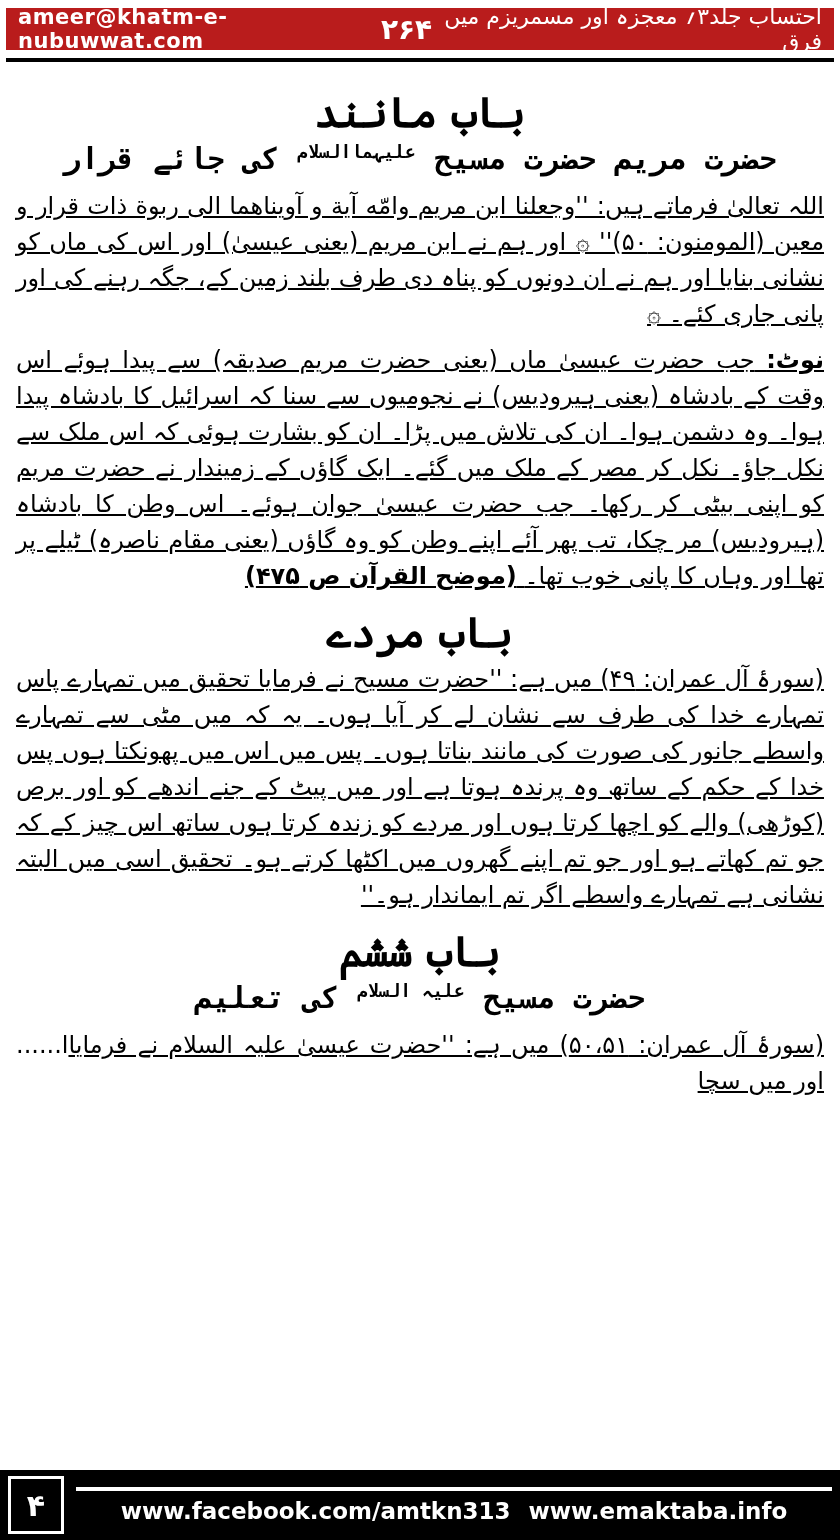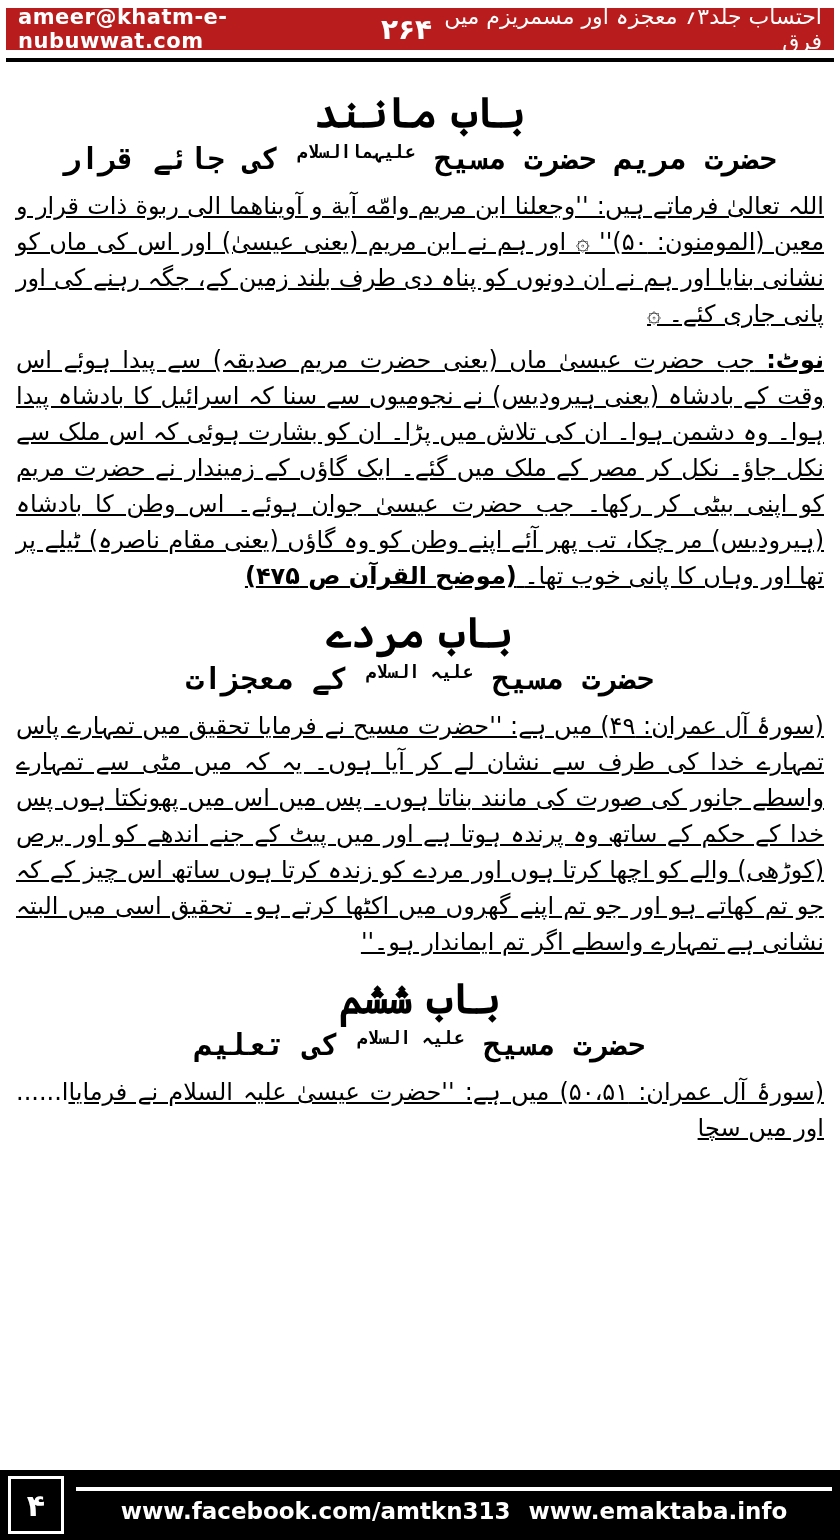--- a/index.html
+++ b/index.html
@@ -85,25 +85,20 @@
   <p class="para">
     <span>اللہ تعالیٰ فرماتے ہیں: ''وجعلنا ابن مريم وامّه آية و آويناهما الى ربوة ذات قرار و معين (المومنون: ۵۰)'' ۞ اور ہم نے ابن مریم (یعنی عیسیٰ) اور اس کی ماں کو نشانی بنایا اور ہم نے ان دونوں کو پناہ دی طرف بلند زمین کے، جگہ رہنے کی اور پانی جاری کئے۔ ۞</span>
   </p>
   <p class="para">
     <span class="note-label">نوٹ:</span>
     <span>جب حضرت عیسیٰ ماں (یعنی حضرت مریم صدیقہ) سے پیدا ہوئے اس وقت کے بادشاہ (یعنی ہیرودیس) نے نجومیوں سے سنا کہ اسرائیل کا بادشاہ پیدا ہوا۔ وہ دشمن ہوا۔ ان کی تلاش میں پڑا۔ ان کو بشارت ہوئی کہ اس ملک سے نکل جاؤ۔ نکل کر مصر کے ملک میں گئے۔ ایک گاؤں کے زمیندار نے حضرت مریم کو اپنی بیٹی کر رکھا۔ جب حضرت عیسیٰ جوان ہوئے۔ اس وطن کا بادشاہ (ہیرودیس) مر چکا، تب پھر آئے اپنے وطن کو وہ گاؤں (یعنی مقام ناصرہ) ٹیلے پر تھا اور وہاں کا پانی خوب تھا۔</span>
     <span class="reference">(موضح القرآن ص ۴۷۵)</span>
   </p>
 
   <div class="chapter-title">باب مردے</div>
-  <div class="chapter-subtitle">
-    <span>حضرت مسیح</span>
-    <span class="honorific">علیہ السلام</span>
-    <span>کے معجزات</span>
-  </div>
   <p class="para">
     <span>(سورۂ آل عمران: ۴۹) میں ہے: ''حضرت مسیح نے فرمایا تحقیق میں تمہارے پاس تمہارے خدا کی طرف سے نشان لے کر آیا ہوں۔ یہ کہ میں مٹی سے تمہارے واسطے جانور کی صورت کی مانند بناتا ہوں۔ پس میں اس میں پھونکتا ہوں پس خدا کے حکم کے ساتھ وہ پرندہ ہوتا ہے اور میں پیٹ کے جنے اندھے کو اور برص (کوڑھی) والے کو اچھا کرتا ہوں اور مردے کو زندہ کرتا ہوں ساتھ اس چیز کے کہ جو تم کھاتے ہو اور جو تم اپنے گھروں میں اکٹھا کرتے ہو۔ تحقیق اسی میں البتہ نشانی ہے تمہارے واسطے اگر تم ایماندار ہو۔''</span>
   </p>
 
   <div class="chapter-title">باب ششم</div>
   <div class="chapter-subtitle">
     <span>حضرت مسیح</span>
     <span class="honorific">علیہ السلام</span>
     <span>کی تعلیم</span>
   </div>

